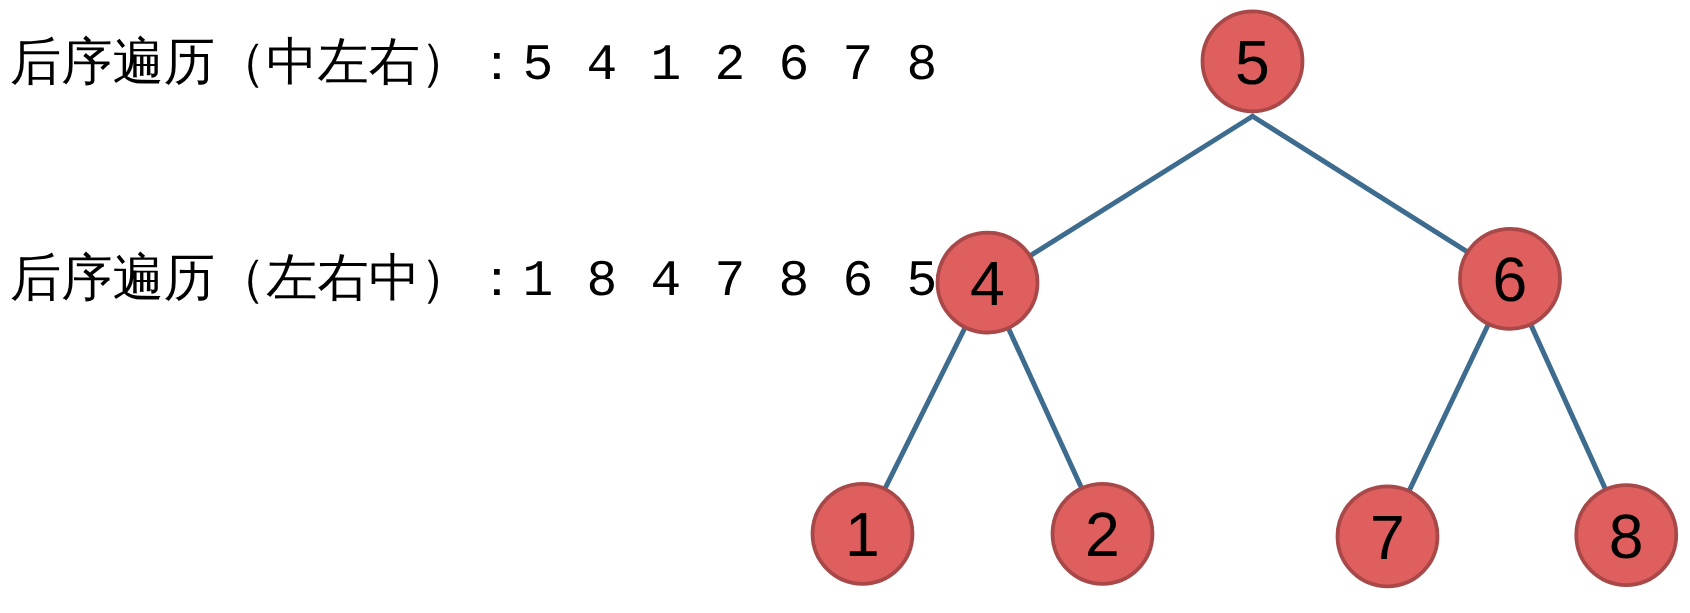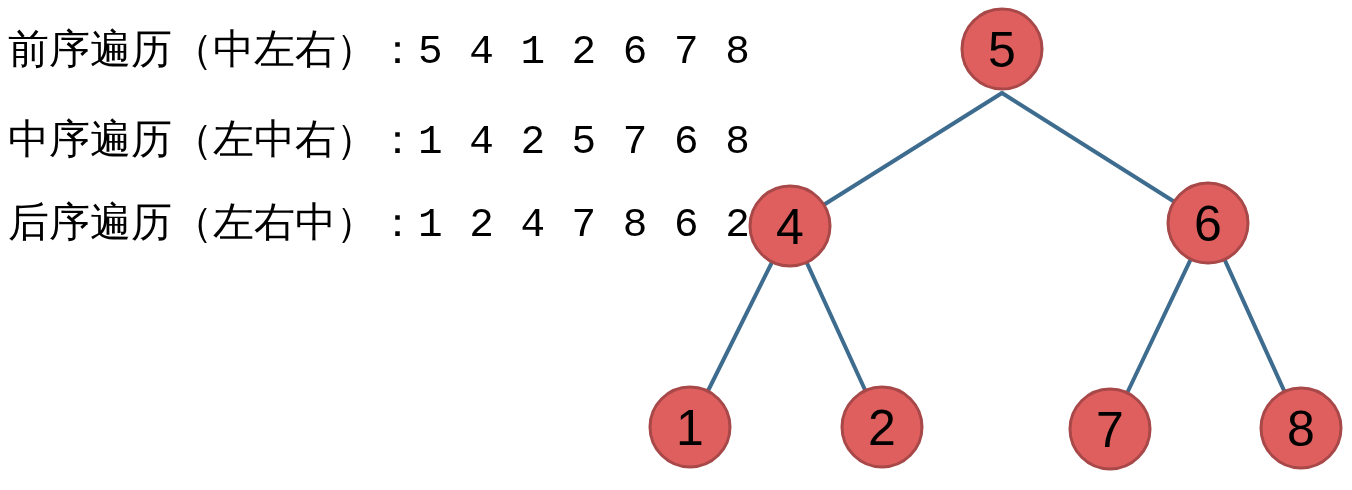--- a/index.html
+++ b/index.html
@@ -44,29 +44,26 @@
     fill: #000000;
     text-anchor: middle;
   }
 </style>
 </head>
 <body>
 
 <div class="canvas">
 
   <div class="traversal-line" id="line-preorder">
-    <span>前序遍历（中左右）</span><span>：</span><span class="seq">5 4 1 2 6 7 8</span>
+    <span>后序遍历（中左右）</span><span>：</span><span class="seq">5 4 1 2 6 7 8</span>
   </div>
 
-  <div class="traversal-line" id="line-inorder">
-    <span>中序遍历（左中右）</span><span>：</span><span class="seq">1 4 2 5 7 6 8</span>
-  </div>
 
   <div class="traversal-line" id="line-postorder">
-    <span>后序遍历（左右中）</span><span>：</span><span class="seq">1 2 4 7 8 6 2</span>
+    <span>后序遍历（左右中）</span><span>：</span><span class="seq">1 8 4 7 8 6 5</span>
   </div>
 
   <svg class="tree-svg" viewBox="0 0 1352 490">
       <line x1="1002" y1="93" x2="790" y2="226" stroke="#3E6C8F" stroke-width="4" stroke-linecap="round"></line>
       <line x1="1002" y1="93" x2="1208" y2="223" stroke="#3E6C8F" stroke-width="4" stroke-linecap="round"></line>
       <line x1="790" y1="226" x2="690" y2="427" stroke="#3E6C8F" stroke-width="4" stroke-linecap="round"></line>
       <line x1="790" y1="226" x2="882" y2="427" stroke="#3E6C8F" stroke-width="4" stroke-linecap="round"></line>
       <line x1="1208" y1="223" x2="1110" y2="429" stroke="#3E6C8F" stroke-width="4" stroke-linecap="round"></line>
       <line x1="1208" y1="223" x2="1301" y2="428" stroke="#3E6C8F" stroke-width="4" stroke-linecap="round"></line>
       <g>

